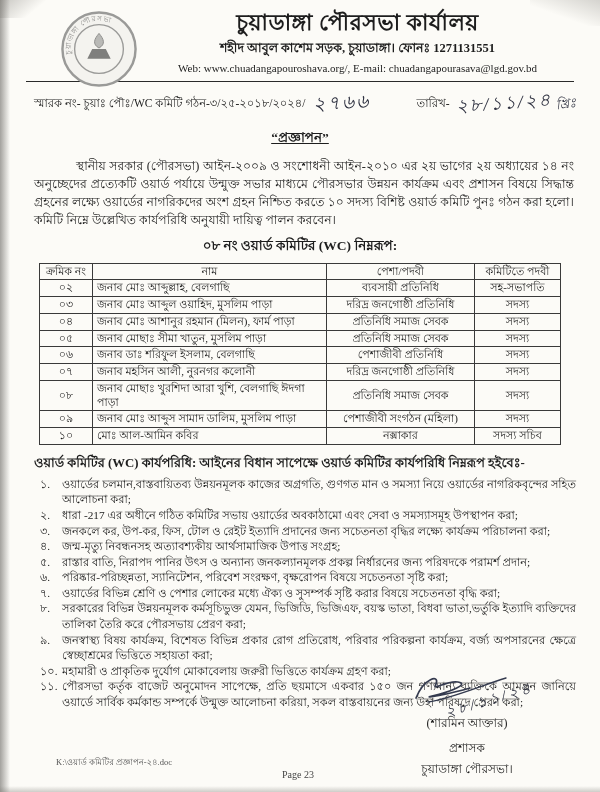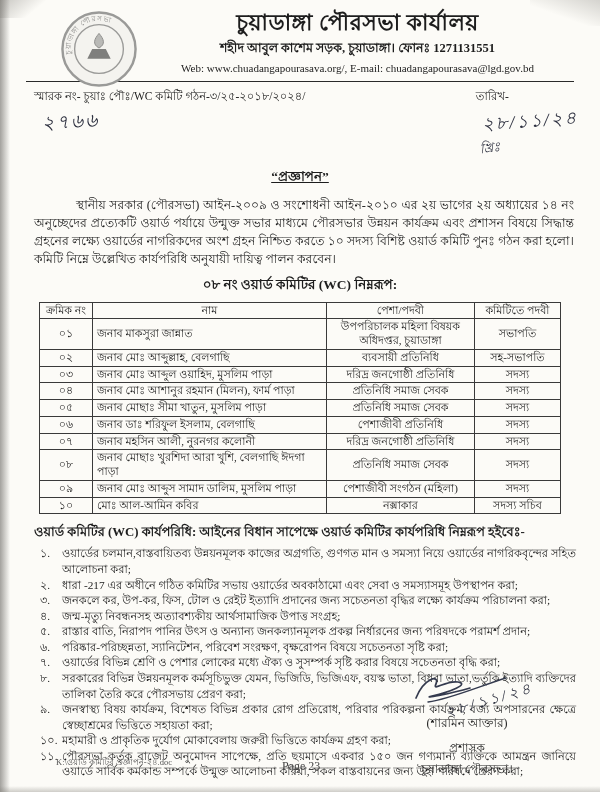--- a/index.html
+++ b/index.html
@@ -26,21 +26,21 @@
   .header{position:relative;padding-top:10px;}
   .seal{position:absolute;left:60px;top:10px;width:78px;height:78px;}
   .header-text{margin-left:140px;margin-right:25px;text-align:center;}
   .title{font-size:22px;font-weight:bold;letter-spacing:.5px;line-height:1.15;}
   .address{font-size:12.5px;font-weight:bold;margin-top:4px;}
   .webmail{font-size:11px;margin-top:3px;color:#222;}
   .divider{border:none;border-top:1.6px solid #2a2a2a;margin:7px 26px 0 26px;}
 
   .memo-row{display:flex;align-items:baseline;justify-content:space-between;
     margin:6px 22px 0 34px;font-size:11.5px;white-space:nowrap;}
-  .memo-left,.memo-right{display:flex;align-items:flex-start;flex-direction:column;}
+  .memo-left,.memo-right{display:flex;align-items:center;}
   .hand{font-style:italic;color:#2e3140;letter-spacing:2px;}
   .memo-no{font-size:19px;margin-left:8px;transform:rotate(-3deg);display:inline-block;}
   .memo-date{font-size:18px;margin-left:6px;transform:rotate(-4deg);display:inline-block;}
   .date-suffix{font-size:13px;margin-left:4px;transform:rotate(-8deg);display:inline-block;}
 
   .notice-title{text-align:center;font-size:13.5px;font-weight:bold;
     text-decoration:underline;margin-top:7px;}
 
   .intro{margin:8px 26px 0 34px;font-size:12.3px;line-height:1.45;
     text-align:justify;text-indent:42px;}
@@ -62,21 +62,21 @@
   .sig-block{position:absolute;right:48px;top:672px;width:170px;text-align:center;font-size:12px;}
   .sig-art{position:relative;height:42px;}
   .sig-art svg{position:absolute;left:28px;top:0;}
   .sig-date{position:absolute;left:62px;top:16px;font-size:15px;transform:rotate(-16deg);
     letter-spacing:3px;}
   .sig-name{margin-top:0;}
   .sig-desig{margin-top:5px;}
   .sig-office{margin-top:1px;}
 
   .footer-path{position:absolute;left:56px;bottom:22px;font-size:8.5px;color:#555;}
-  .footer-page{position:absolute;left:282px;bottom:18px;font-size:12px;color:#444;margin-top:38px;}
+  .footer-page{position:absolute;left:282px;bottom:12px;font-size:10px;color:#444;margin-top:38px;}
 </style>
 </head>
 <body>
 
 <div class="page">
 
   <div class="edge-left"></div>
   <div class="edge-bottom"></div>
   <div class="corner-tr"></div>
   <div class="corner-tl"></div>
@@ -90,21 +90,21 @@
       <circle cx="40" cy="40" r="25" fill="none" stroke="#9a9a98" stroke-width="1.4"></circle>
       <text font-size="7.5" fill="#8c8c8a" letter-spacing="1">
         <textPath href="#sealArc" startOffset="22%">চুয়াডাঙ্গা পৌরসভা</textPath>
       </text>
       <path d="M28 50 L52 50 L47 40 L33 40 Z" fill="#7f7f7d"></path>
       <path d="M40 24 C35 30 33 35 40 39 C47 35 45 30 40 24 Z" fill="#b9b9b6" stroke="#8c8c8a" stroke-width="1"></path>
     </svg>
     <div class="header-text">
       <div class="title">চুয়াডাঙ্গা পৌরসভা কার্যালয়</div>
       <div class="address">শহীদ আবুল কাশেম সড়ক, চুয়াডাঙ্গা। ফোনঃ 1271131551</div>
-      <div class="webmail">Web: www.chuadangapourasava.org/, E-mail: chuadangapourasava@lgd.gov.bd</div>
+      <div class="webmail">Web: www.chuadangapouroshava.org/, E-mail: chuadangapourasava@lgd.gov.bd</div>
     </div>
   </div>
   <hr class="divider">
 
   <div class="memo-row">
     <span class="memo-left">
       <span>স্মারক নং- চুয়াঃ পৌঃ/WC কমিটি গঠন-৩/২৫-২০১৮/২০২৪/</span>
       <span class="hand memo-no">২৭৬৬</span>
     </span>
     <span class="memo-right">
@@ -128,26 +128,20 @@
         <col class="w4">
       </colgroup>
     <tbody>
         <tr>
       <th>ক্রমিক নং</th>
       <th>নাম</th>
       <th>পেশা/পদবী</th>
       <th>কমিটিতে পদবী</th>
     </tr>
     <tr>
-      <td class="c">০১</td>
-      <td>জনাব মাকসুরা জান্নাত</td>
-      <td class="c">উপপরিচালক মহিলা বিষয়ক অধিদপ্তর, চুয়াডাঙ্গা</td>
-      <td class="c">সভাপতি</td>
-    </tr>
-    <tr>
       <td class="c">০২</td>
       <td>জনাব মোঃ আব্দুল্লাহ, বেলগাছি</td>
       <td class="c">ব্যবসায়ী প্রতিনিধি</td>
       <td class="c">সহ-সভাপতি</td>
     </tr>
     <tr>
       <td class="c">০৩</td>
       <td>জনাব মোঃ আব্দুল ওয়াহিদ, মুসলিম পাড়া</td>
       <td class="c">দরিদ্র জনগোষ্ঠী প্রতিনিধি</td>
       <td class="c">সদস্য</td>

